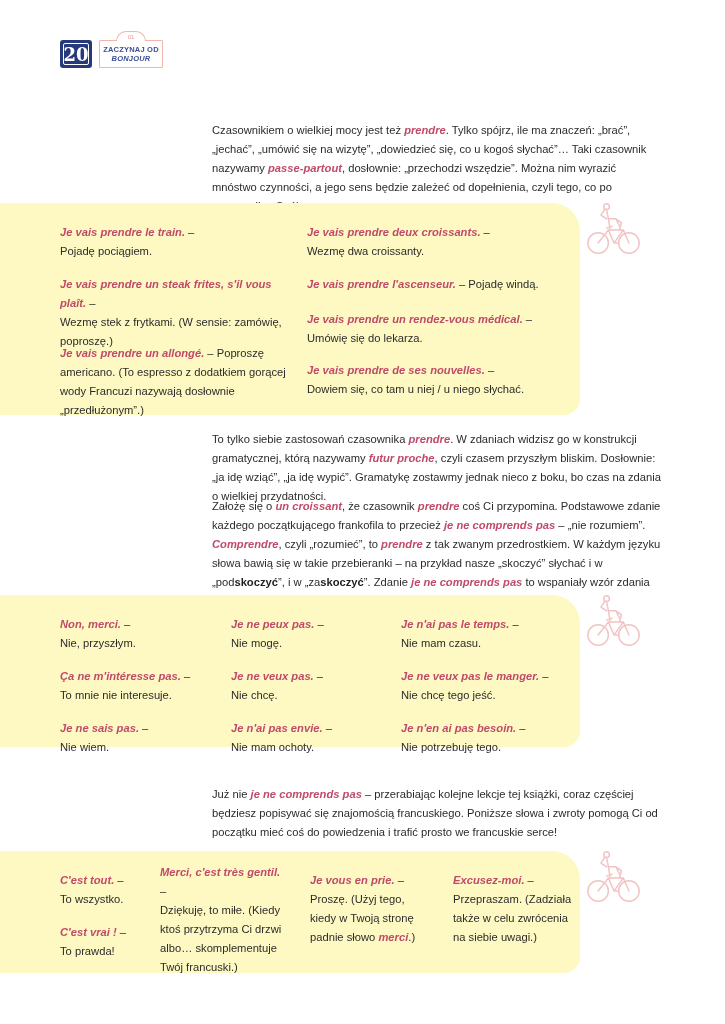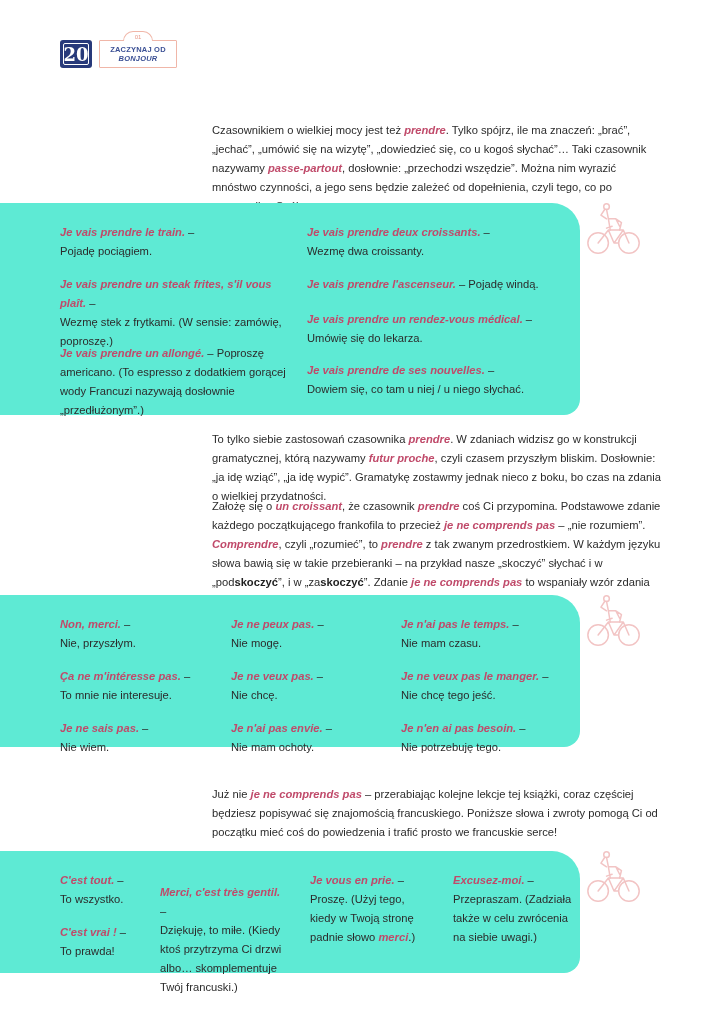--- a/index.html
+++ b/index.html
@@ -10,41 +10,41 @@
     .header { position: absolute; left: 60px; top: 40px; height: 30px; display: flex; align-items: flex-start; }
     .page-num {
       width: 32px; height: 28px; background: #27397a; border-radius: 3px; position: relative;
       display: flex; align-items: center; justify-content: center; box-sizing: border-box;
     }
     .page-num-inner {
       position: absolute; left: 3px; top: 3px; right: 3px; bottom: 3px; border: 1px solid #ffffff; border-radius: 2px;
     }
     .page-num span { color: #fff; font-family: "DejaVu Serif", serif; font-weight: bold; font-size: 18px; position: relative; }
     .chapter-sign {
-      margin-left: 7px; width: 78px; height: 28px; border: 1.5px solid #f0b6a8; box-sizing: border-box;
+      margin-left: 7px; width: 64px; height: 28px; border: 1.5px solid #f0b6a8; box-sizing: border-box;
       position: relative; display: flex; flex-direction: column; align-items: center; justify-content: center;
       border-radius: 1px;
     }
     .chapter-tab {
       position: absolute; top: -10px; left: 50%; transform: translateX(-50%);
       width: 30px; height: 10px; border: 1.5px solid #f0b6a8; border-bottom: none; border-radius: 10px 10px 0 0;
       background: #fff; display: flex; justify-content: center; align-items: center; box-sizing: border-box;
     }
     .chapter-tab span { font-size: 6px; color: #e89a8a; line-height: 1; }
     .chapter-sign .line { font-size: 7.5px; font-weight: bold; color: #3a4f94; line-height: 9px; letter-spacing: 0.2px; }
     .chapter-sign .line.it { font-style: italic; }
 
     .prose {
       position: absolute; left: 212px; width: 452px; font-size: 11.2px; line-height: 19px; color: #2b2b2b;
     }
     .fr { color: #c04a6a; font-style: italic; font-weight: bold; }
     .b { font-weight: bold; color: #1e1e1e; }
 
     .panel {
-      position: absolute; left: 0; width: 580px; background: #5eead4; border-radius: 0 28px 16px 0;
+      position: absolute; left: 0; width: 580px; background: #fef9c3; border-radius: 0 28px 16px 0;
     }
     .bike {
       position: absolute; width: 56px; height: 56px;
     }
     .entry { position: absolute; font-size: 11.2px; line-height: 19px; }
     .entry .q { color: #c04a6a; font-style: italic; font-weight: bold; }
     .entry .a { color: #2b2b2b; }
   </style>
 </head>
 <body>
@@ -173,21 +173,21 @@
 
 <div class="panel" style="top:851px; height:122px;">
   <div class="entry" style="left:60px; top:20px; width:90px;">
     <span class="q">C'est tout.</span><span> –</span><br>
     <span class="a">To wszystko.</span>
   </div>
   <div class="entry" style="left:60px; top:72px; width:90px;">
     <span class="q">C'est vrai !</span><span> –</span><br>
     <span class="a">To prawda!</span>
   </div>
-  <div class="entry" style="left:160px; top:32px; width:122px;">
+  <div class="entry" style="left:160px; top:12px; width:122px;">
     <span class="q">Merci, c'est très gentil.</span><span> –</span><br>
     <span class="a">Dziękuję, to miłe. (Kiedy ktoś przytrzyma Ci drzwi albo… skomplementuje Twój francuski.)</span>
   </div>
   <div class="entry" style="left:310px; top:20px; width:118px;">
     <span class="q">Je vous en prie.</span><span> –</span><br>
     <span class="a">Proszę. (Użyj tego, kiedy w Twoją stronę padnie słowo </span><span class="q">merci</span><span class="a">.)</span>
   </div>
   <div class="entry" style="left:430px; top:20px; width:120px;margin-left:23px;">
     <span class="q">Excusez-moi.</span><span> –</span><br>
     <span class="a">Przepraszam. (Zadziała także w celu zwrócenia na siebie uwagi.)</span>

